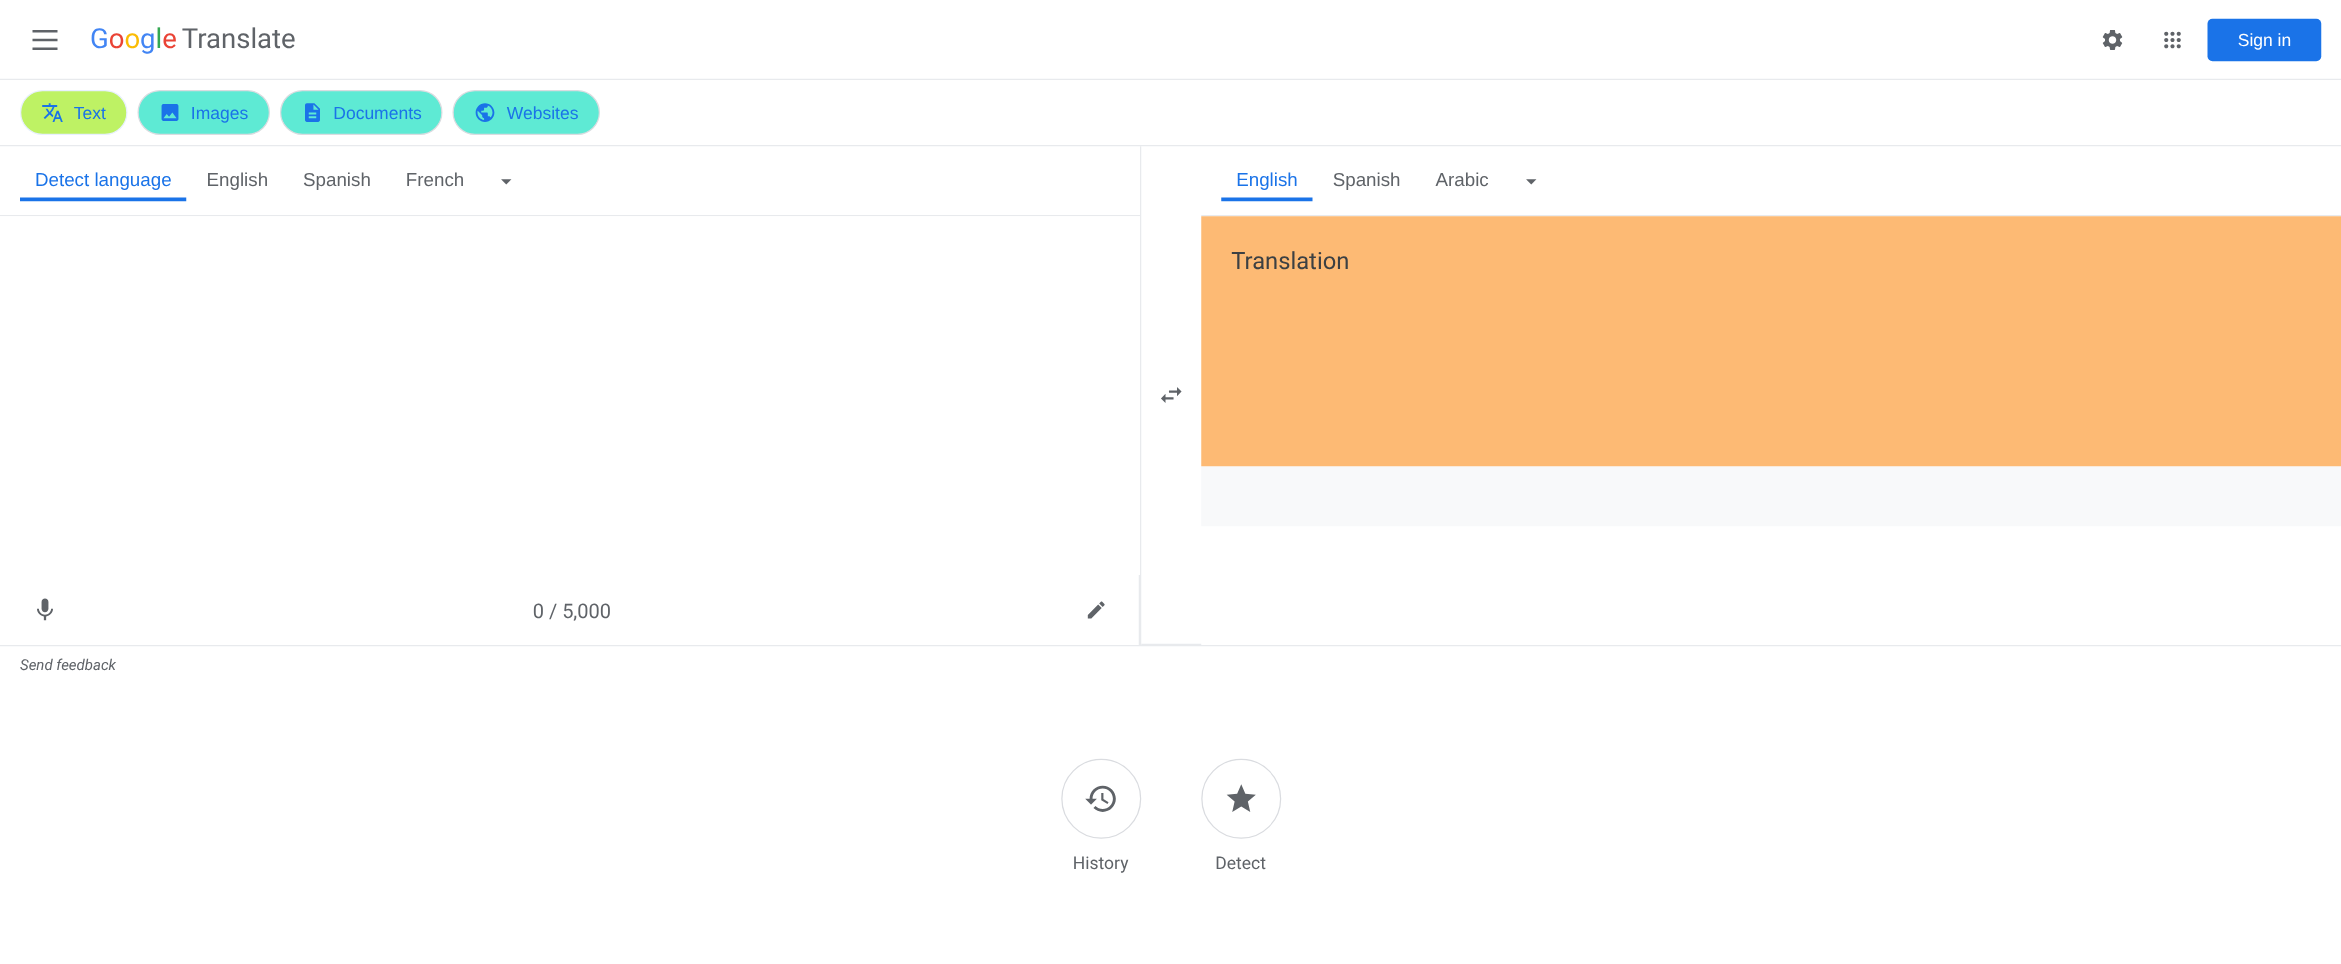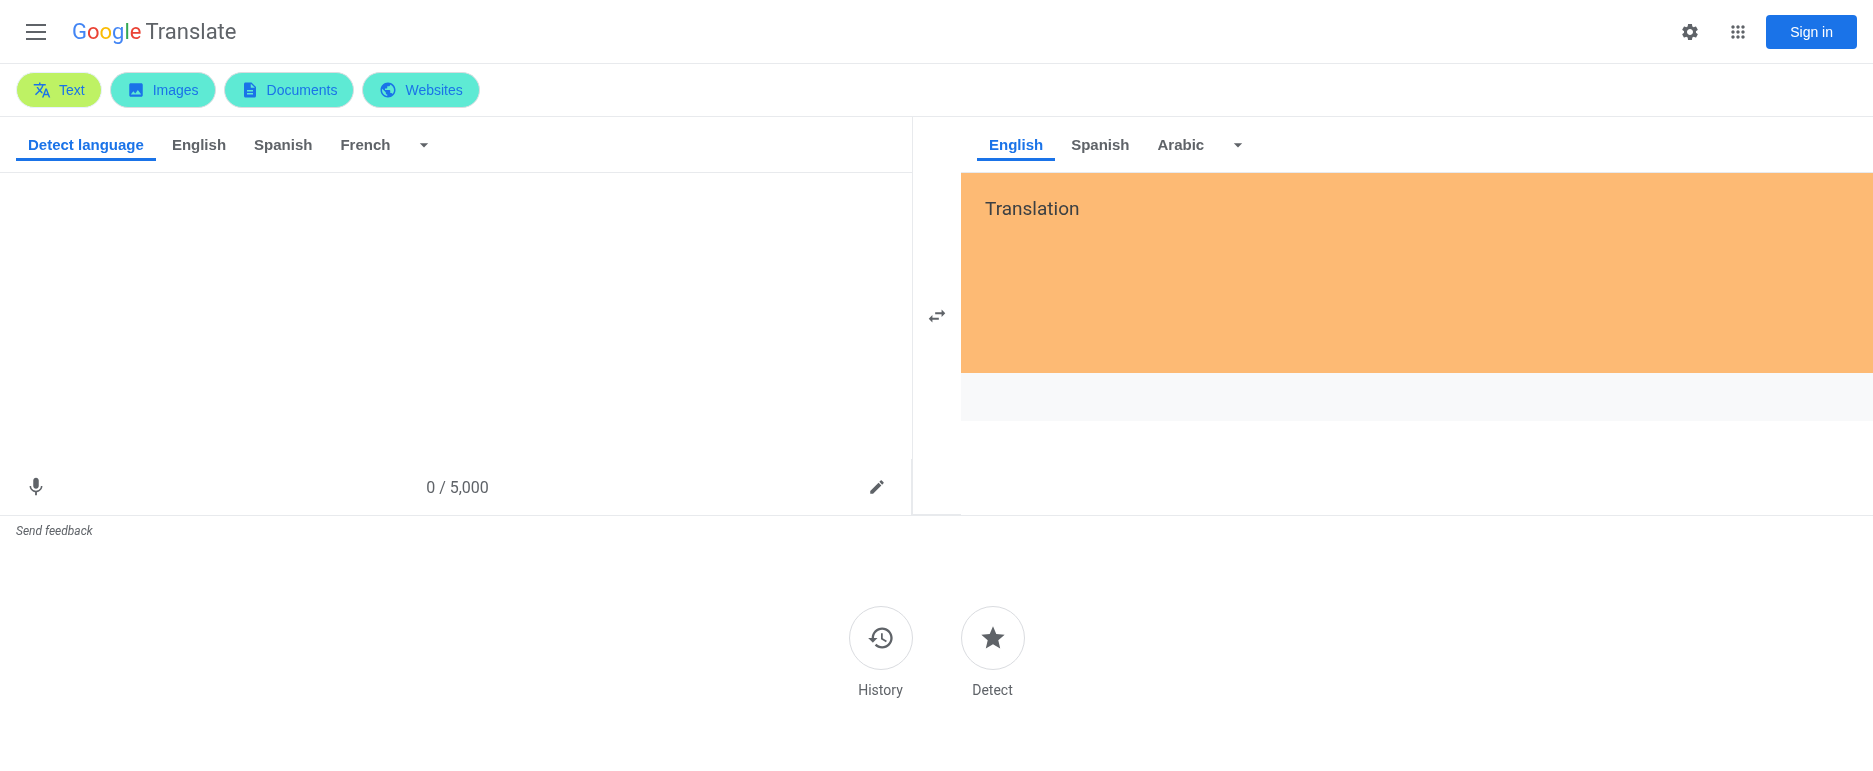--- a/index.html
+++ b/index.html
@@ -127,21 +127,21 @@
     }
 
     .lang-btn {
       padding: 8px 12px;
       border: none;
       background: transparent;
       cursor: pointer;
       font-size: 15px;
       color: #5f6368;
       border-radius: 4px;
-      font-weight: 700;
+      font-weight: 400;
       white-space: nowrap;
     }
     .lang-btn.active {
       color: #1a73e8;
       border-bottom: 3px solid #1a73e8;
       border-radius: 0;
       padding-bottom: 5px;
     }
 
     .chevron-btn {

